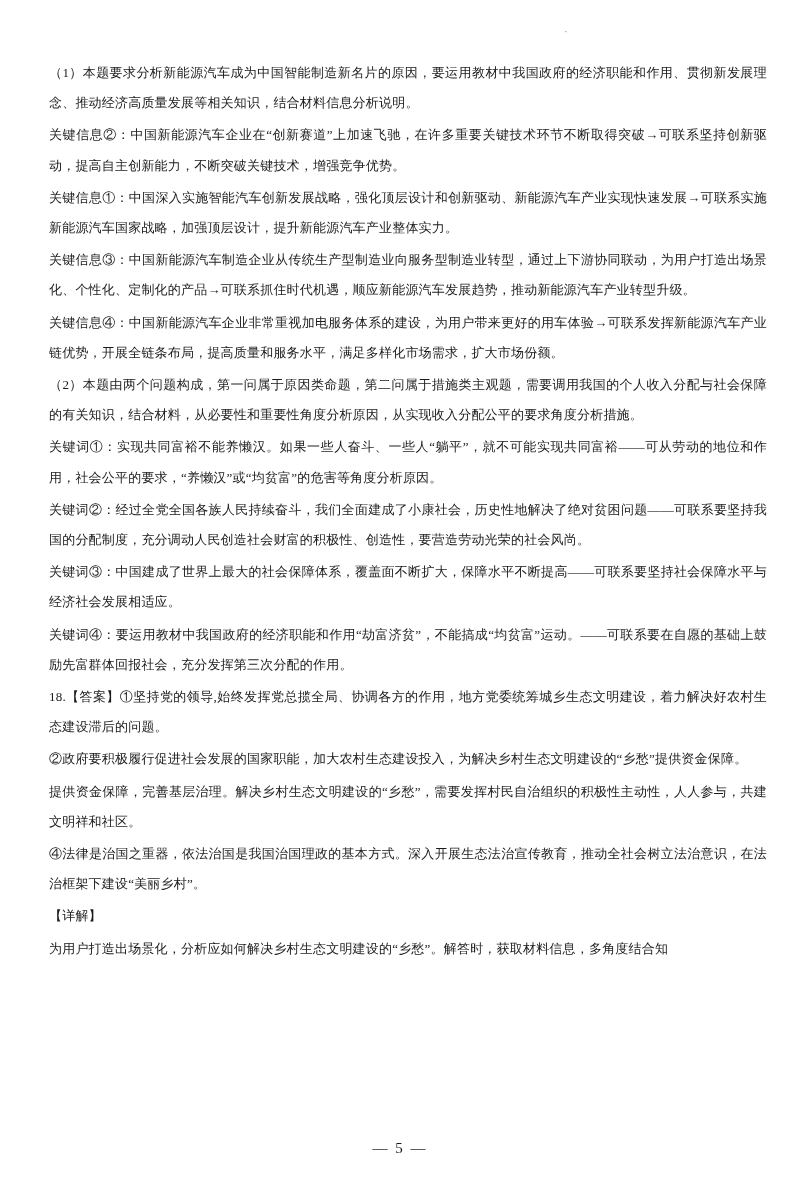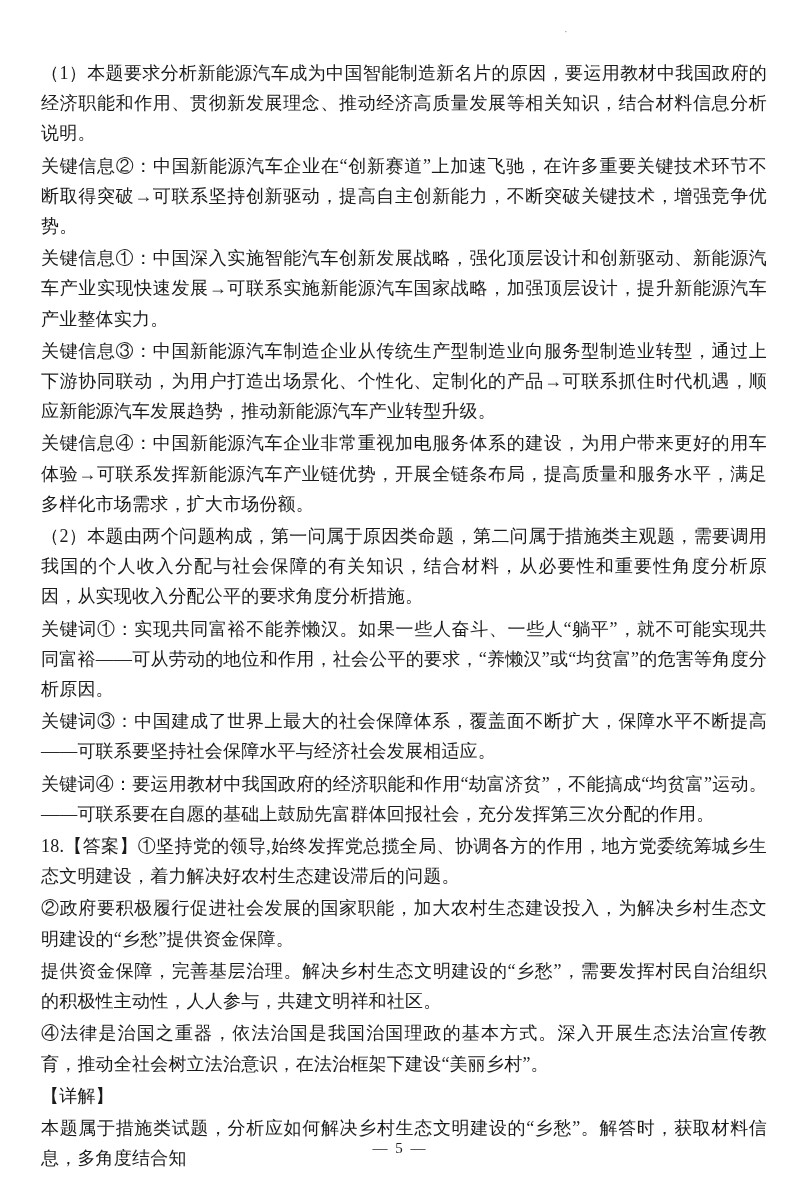--- a/index.html
+++ b/index.html
@@ -16,22 +16,22 @@
     font-family: "Liberation Serif", "DejaVu Serif", serif;
     color: #1b1b1b;
   }
   .content {
     position: absolute;
     left: 33px;
     top: 58px;
     width: 734px;
   }
   .content p {
-    margin: 0 0 2px 8px;
-    font-size: 18px;
+    margin: 0 0 2px 16px;
+    font-size: 13px;
     line-height: 30.2px;
     text-align: justify;
     text-justify: inter-ideograph;
     letter-spacing: 0.2px;
     word-break: break-all;
   }
   .stray-mark {
     position: absolute;
     left: 564px;
     top: 26px;
@@ -58,25 +58,26 @@
   <span class="stray-mark">·</span>
 
   <div class="content">
     <p>（1）本题要求分析新能源汽车成为中国智能制造新名片的原因，要运用教材中我国政府的经济职能和作用、贯彻新发展理念、推动经济高质量发展等相关知识，结合材料信息分析说明。</p>
     <p>关键信息②：中国新能源汽车企业在“创新赛道”上加速飞驰，在许多重要关键技术环节不断取得突破→可联系坚持创新驱动，提高自主创新能力，不断突破关键技术，增强竞争优势。</p>
     <p>关键信息①：中国深入实施智能汽车创新发展战略，强化顶层设计和创新驱动、新能源汽车产业实现快速发展→可联系实施新能源汽车国家战略，加强顶层设计，提升新能源汽车产业整体实力。</p>
     <p>关键信息③：中国新能源汽车制造企业从传统生产型制造业向服务型制造业转型，通过上下游协同联动，为用户打造出场景化、个性化、定制化的产品→可联系抓住时代机遇，顺应新能源汽车发展趋势，推动新能源汽车产业转型升级。</p>
     <p>关键信息④：中国新能源汽车企业非常重视加电服务体系的建设，为用户带来更好的用车体验→可联系发挥新能源汽车产业链优势，开展全链条布局，提高质量和服务水平，满足多样化市场需求，扩大市场份额。</p>
     <p>（2）本题由两个问题构成，第一问属于原因类命题，第二问属于措施类主观题，需要调用我国的个人收入分配与社会保障的有关知识，结合材料，从必要性和重要性角度分析原因，从实现收入分配公平的要求角度分析措施。</p>
     <p>关键词①：实现共同富裕不能养懒汉。如果一些人奋斗、一些人“躺平”，就不可能实现共同富裕——可从劳动的地位和作用，社会公平的要求，“养懒汉”或“均贫富”的危害等角度分析原因。</p>
+    <p>关键词②：经过全党全国各族人民持续奋斗，我们全面建成了小康社会，历史性地解决了绝对贫困问题——可联系要坚持我国的分配制度，充分调动人民创造社会财富的积极性、创造性，要营造劳动光荣的社会风尚。</p>
     <p>关键词③：中国建成了世界上最大的社会保障体系，覆盖面不断扩大，保障水平不断提高——可联系要坚持社会保障水平与经济社会发展相适应。</p>
     <p>关键词④：要运用教材中我国政府的经济职能和作用“劫富济贫”，不能搞成“均贫富”运动。——可联系要在自愿的基础上鼓励先富群体回报社会，充分发挥第三次分配的作用。</p>
     <p>18.【答案】①坚持党的领导,始终发挥党总揽全局、协调各方的作用，地方党委统筹城乡生态文明建设，着力解决好农村生态建设滞后的问题。</p>
     <p>②政府要积极履行促进社会发展的国家职能，加大农村生态建设投入，为解决乡村生态文明建设的“乡愁”提供资金保障。</p>
     <p>提供资金保障，完善基层治理。解决乡村生态文明建设的“乡愁”，需要发挥村民自治组织的积极性主动性，人人参与，共建文明祥和社区。</p>
     <p>④法律是治国之重器，依法治国是我国治国理政的基本方式。深入开展生态法治宣传教育，推动全社会树立法治意识，在法治框架下建设“美丽乡村”。</p>
     <p>【详解】</p>
-    <p>本题属于措施类试题，分析应如何解决乡村生态文明建设的“乡愁”。解答时，获取材料信息，多角度结合知</p>
+    <p>为用户打造出场景化，分析应如何解决乡村生态文明建设的“乡愁”。解答时，获取材料信息，多角度结合知</p>
   </div>
 
   <div class="page-number">— 5 —</div>
 
 </div>
 
 </body></html>

